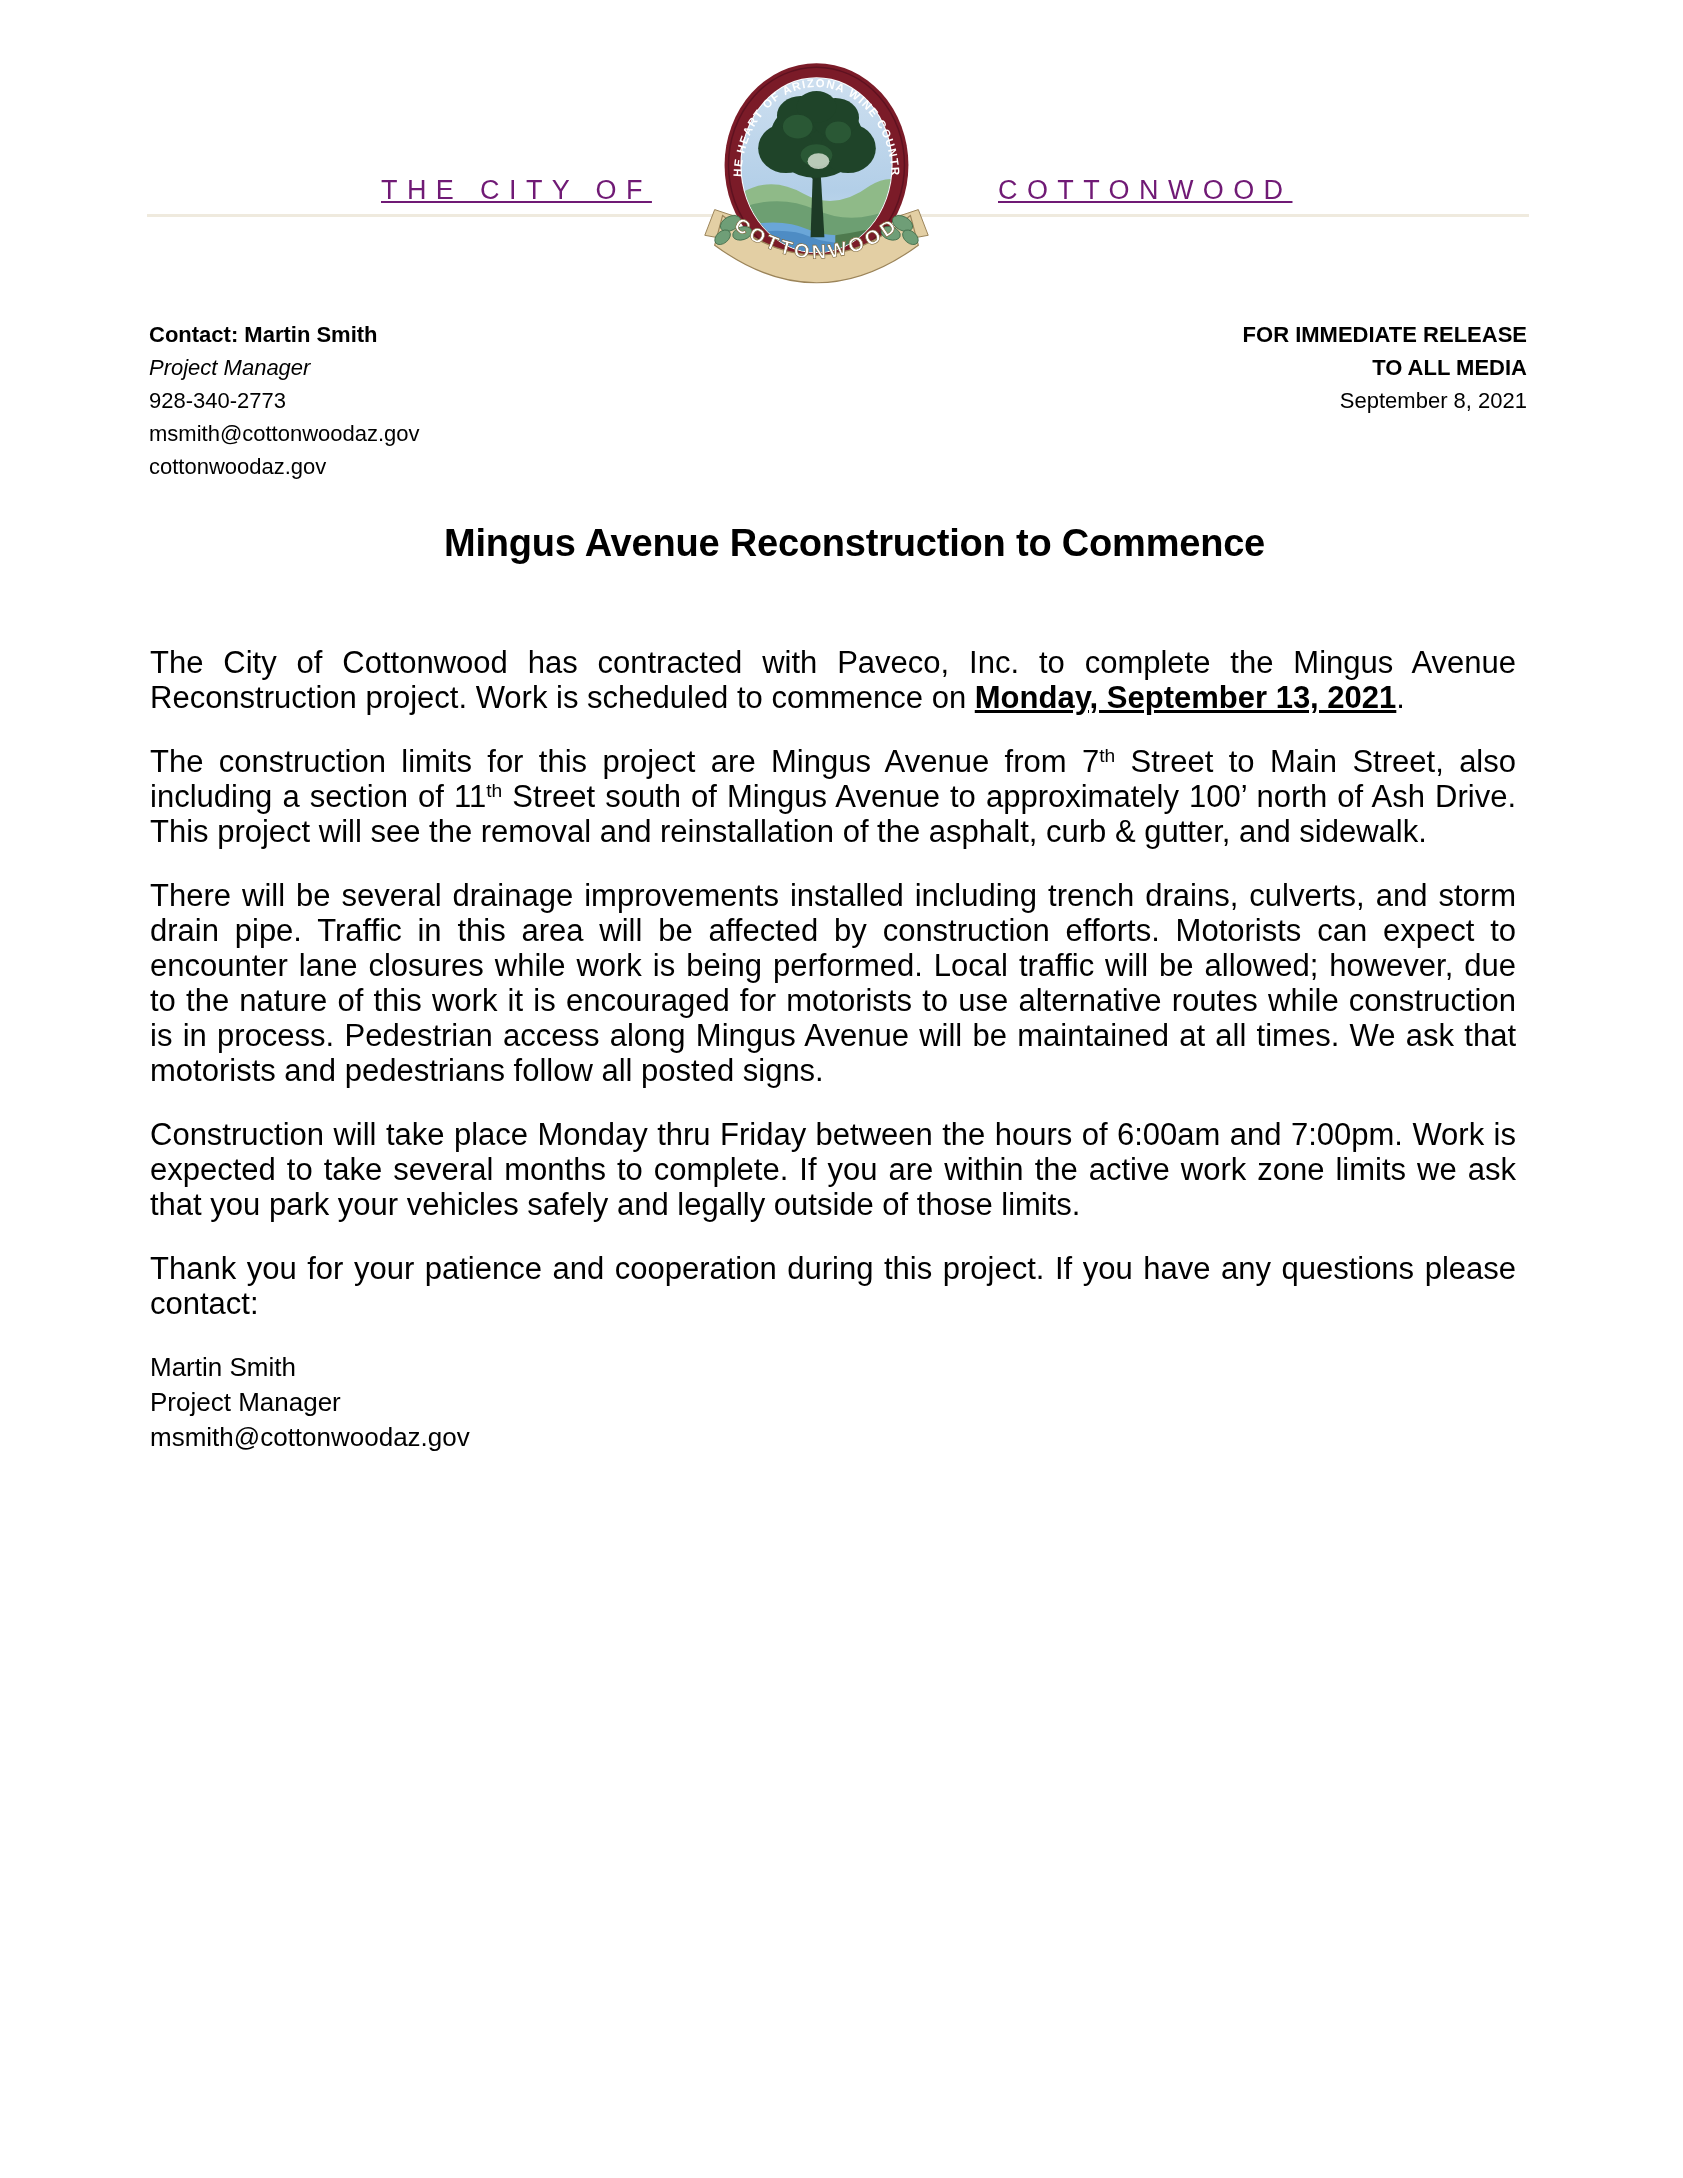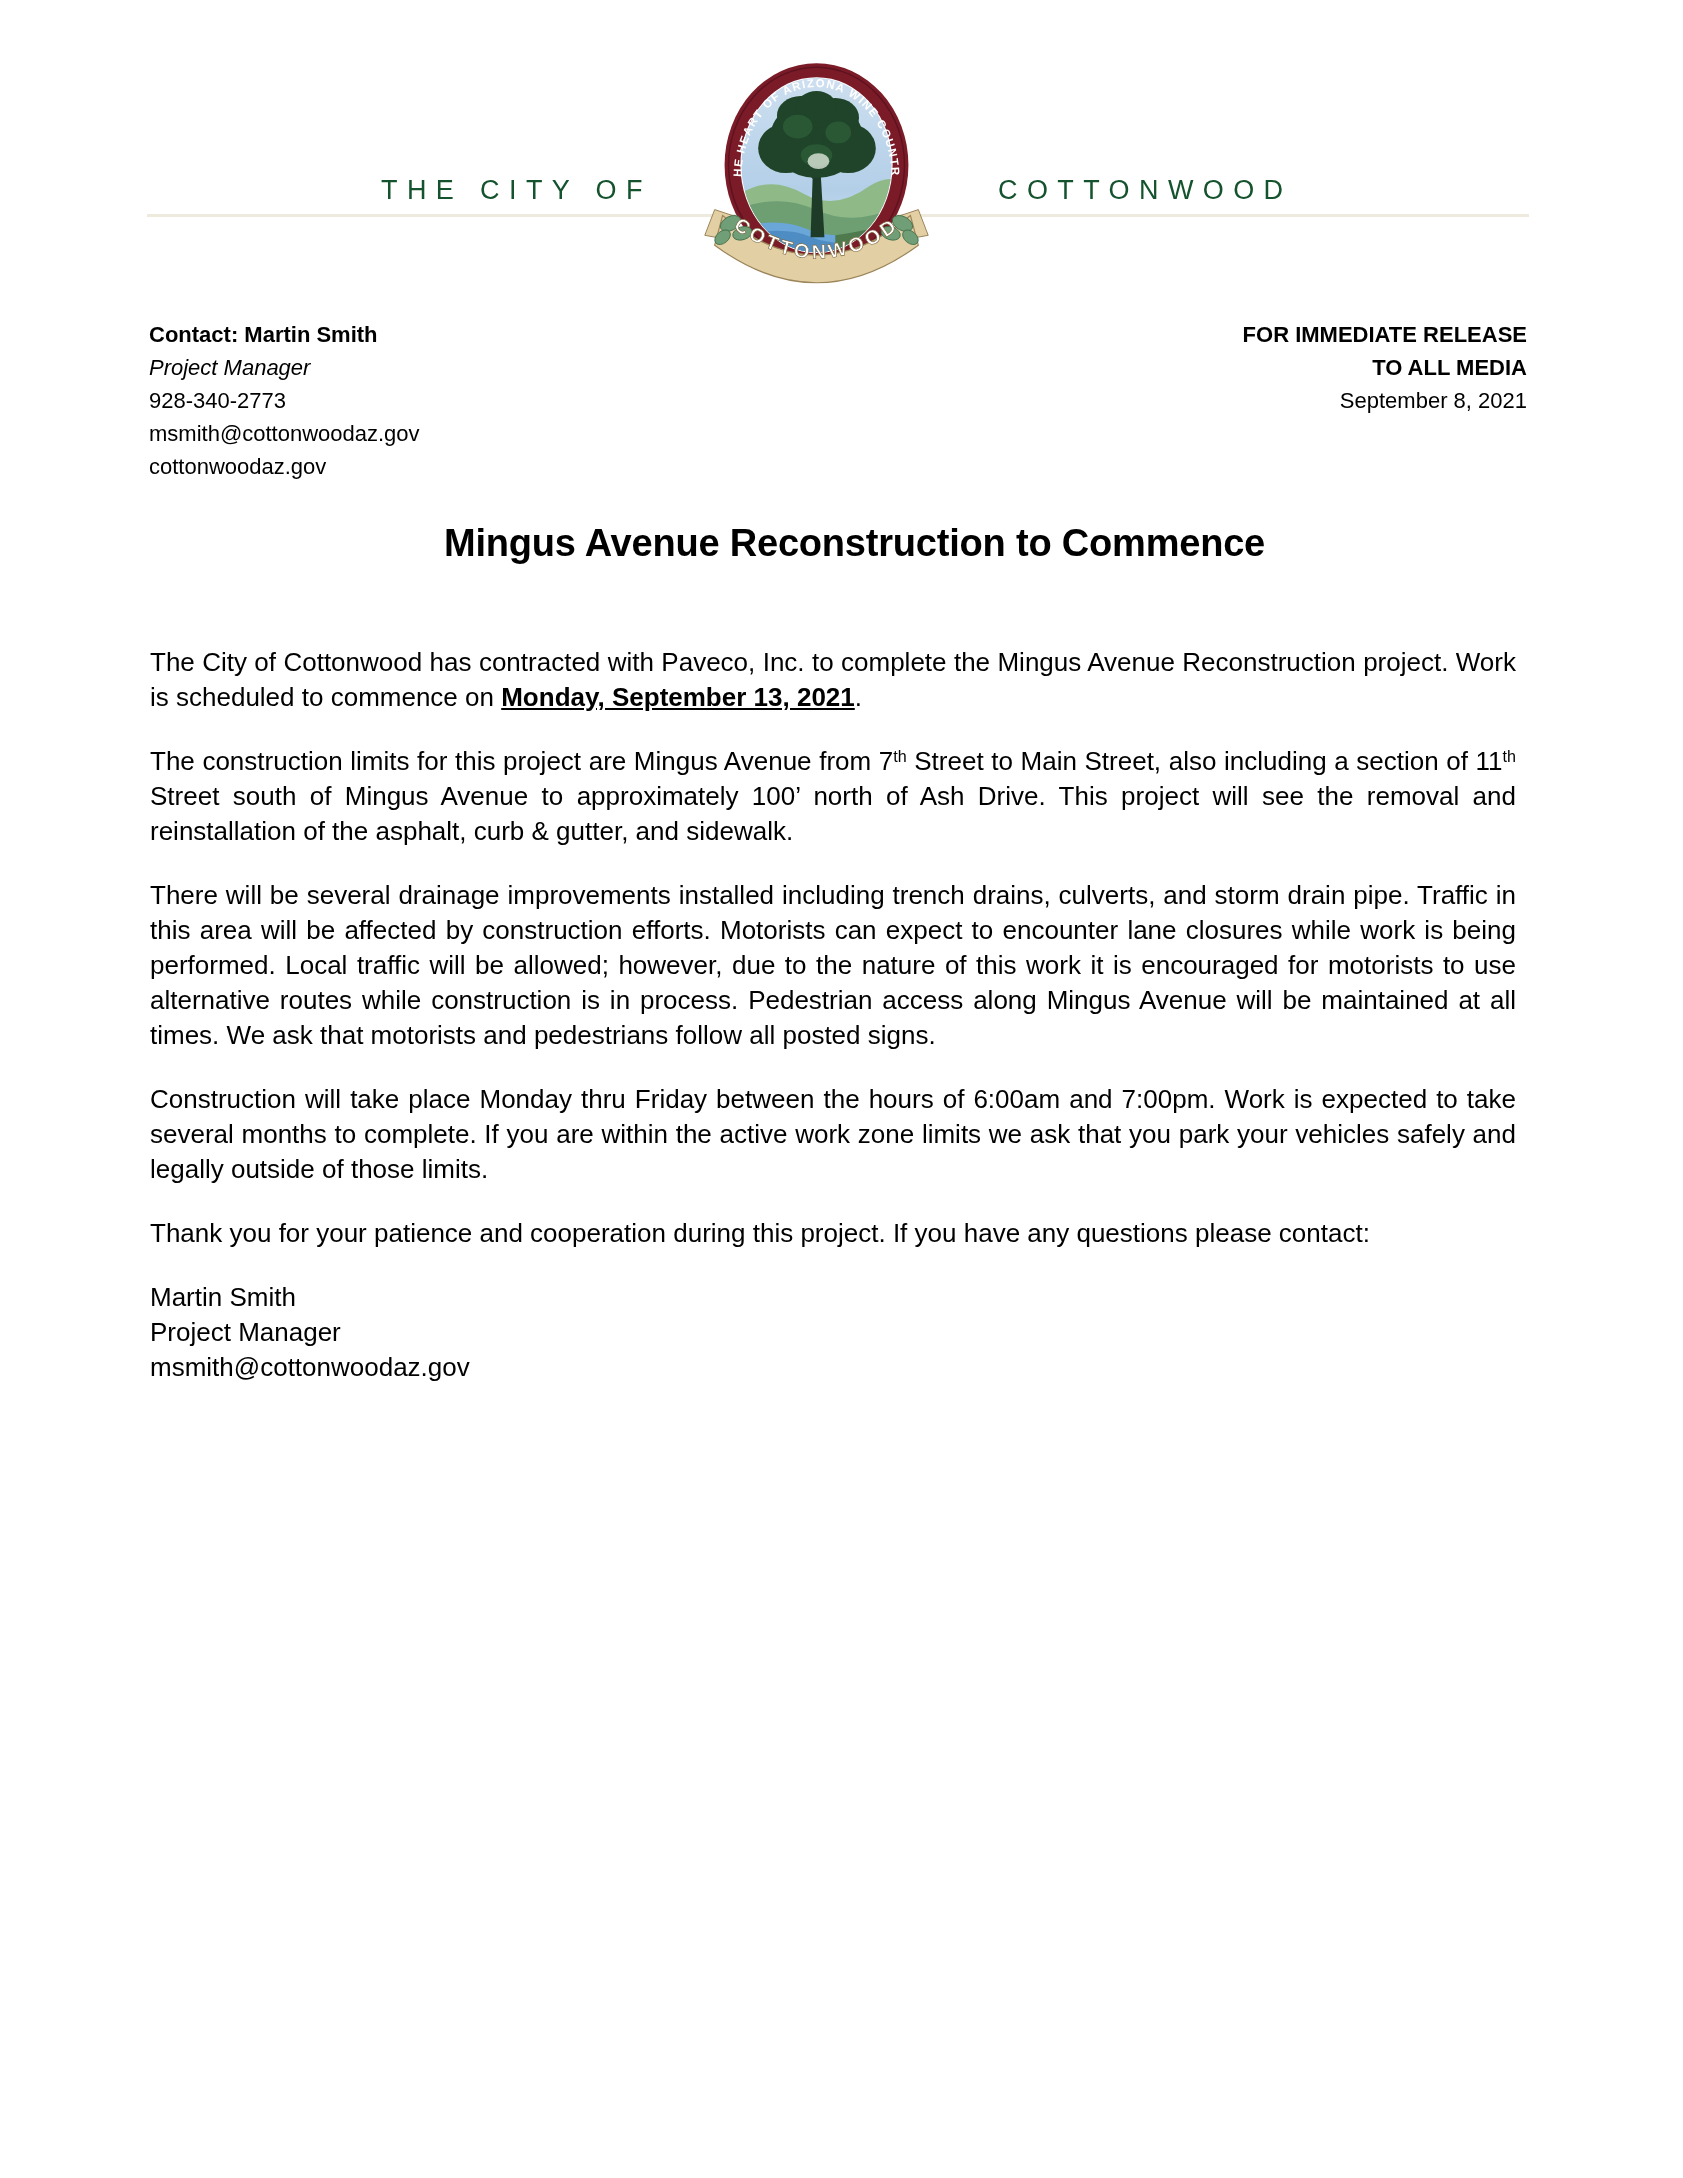--- a/index.html
+++ b/index.html
@@ -28,26 +28,27 @@
   .letterhead {
     position: absolute;
     left: 0;
     top: 0;
     width: 1683px;
     height: 297px;
   }
 
   .lh-word {
     position: absolute;
-    color: #14532d;
+    color: #701a75;
     font-family: "Liberation Sans", sans-serif;
     font-size: 27px;
     font-weight: 400;
     letter-spacing: 9.4px;
     white-space: nowrap;
+    text-decoration: underline;
   }
   .lh-left  { left: 381px;  top: 175px; }
   .lh-right { left: 998px; top: 175px; }
 
   .lh-rule {
     position: absolute;
     height: 3px;
     background: #efeade;
     top: 214px;
   }
@@ -101,21 +102,21 @@
   }
 
   
   .body-col {
     position: absolute;
     left: 150px;
     top: 645px;
     width: 1366px;
   }
   .para {
-    font-size: 26px;
+    font-size: 31px;
     line-height: 35px;
     text-align: justify;
     margin: 0 0 29px 0;
     font-family: "Liberation Sans", sans-serif;
   }
   .para u.b { font-weight: bold; text-decoration: underline; }
   .para sup { font-size: 0.62em; vertical-align: 0.52em; line-height: 0; }
 
   .sig-block {
     font-size: 26px;

